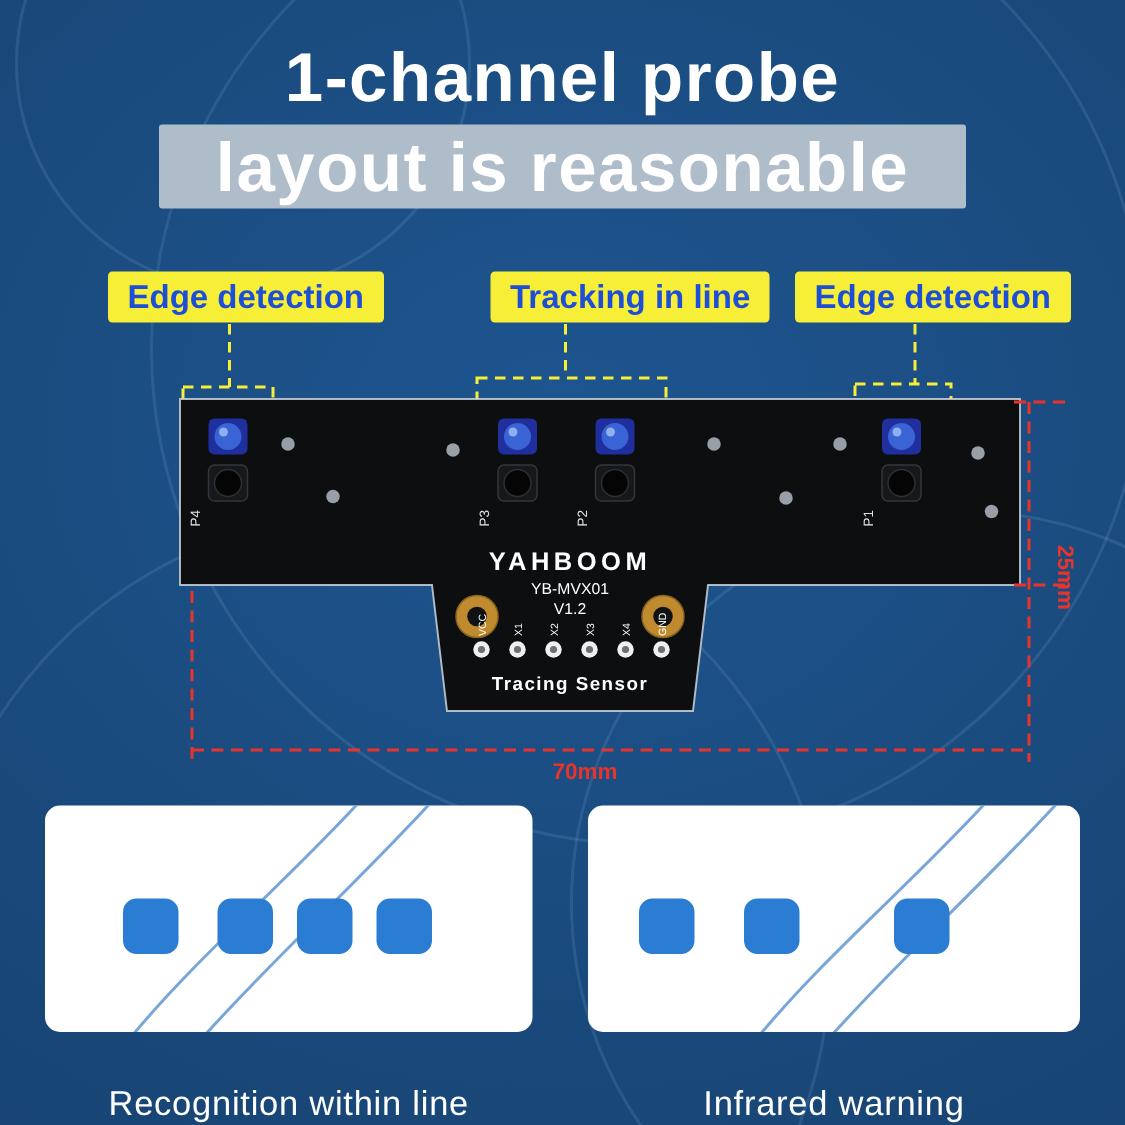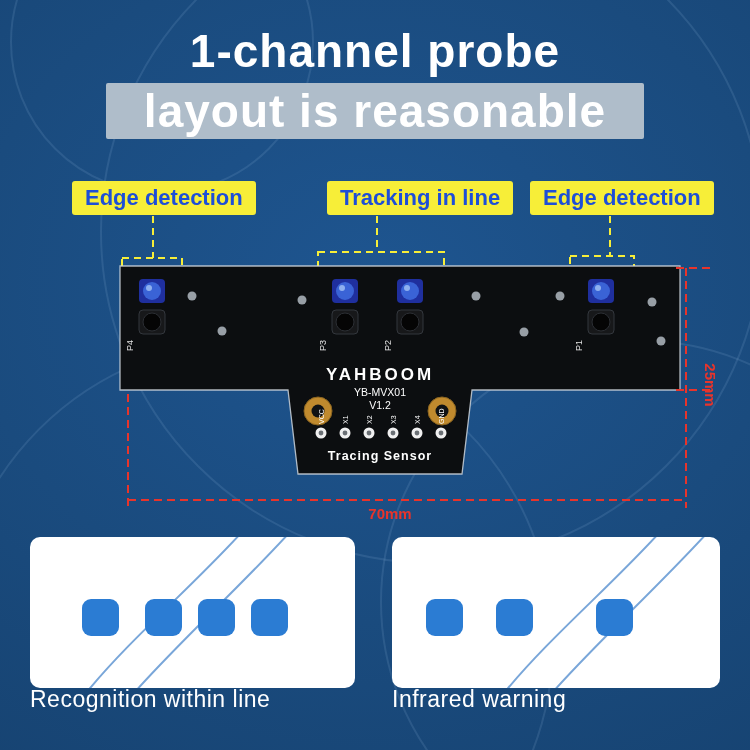--- a/index.html
+++ b/index.html
@@ -21,21 +21,21 @@
   }
   .tag-left{left:72px;top:181px;}
   .tag-center{left:295px;top:181px;margin-left:32px;}
   .tag-right{left:530px;top:181px;}
   svg.overlay{position:absolute;left:0;top:0;}
   .card{position:absolute;top:537px;background:#ffffff;border-radius:10px;overflow:hidden;}
   .card-left{left:30px;width:325px;height:151px;}
   .card-right{left:392px;width:328px;height:151px;}
   .card-arcs{position:absolute;left:0;top:0;}
   .sq{position:absolute;top:62px;width:37px;height:37px;background:#2b7cd3;border-radius:9px;}
-  .caption{position:absolute;top:686px;color:#ffffff;font-size:23px;font-weight:500;letter-spacing:.5px;}
+  .caption{position:absolute;top:722px;text-align:center;color:#ffffff;font-size:23px;font-weight:500;letter-spacing:.5px;}
   .caption-left{left:30px;width:325px;}
   .caption-right{left:392px;width:328px;}
 </style>
 </head>
 <body>
 
 <div class="stage">
 
   <div class="deco-circle" style="left:10px;top:-110px;width:300px;height:300px;"></div>
   <div class="deco-circle" style="left:100px;top:-100px;width:660px;height:660px;"></div>

